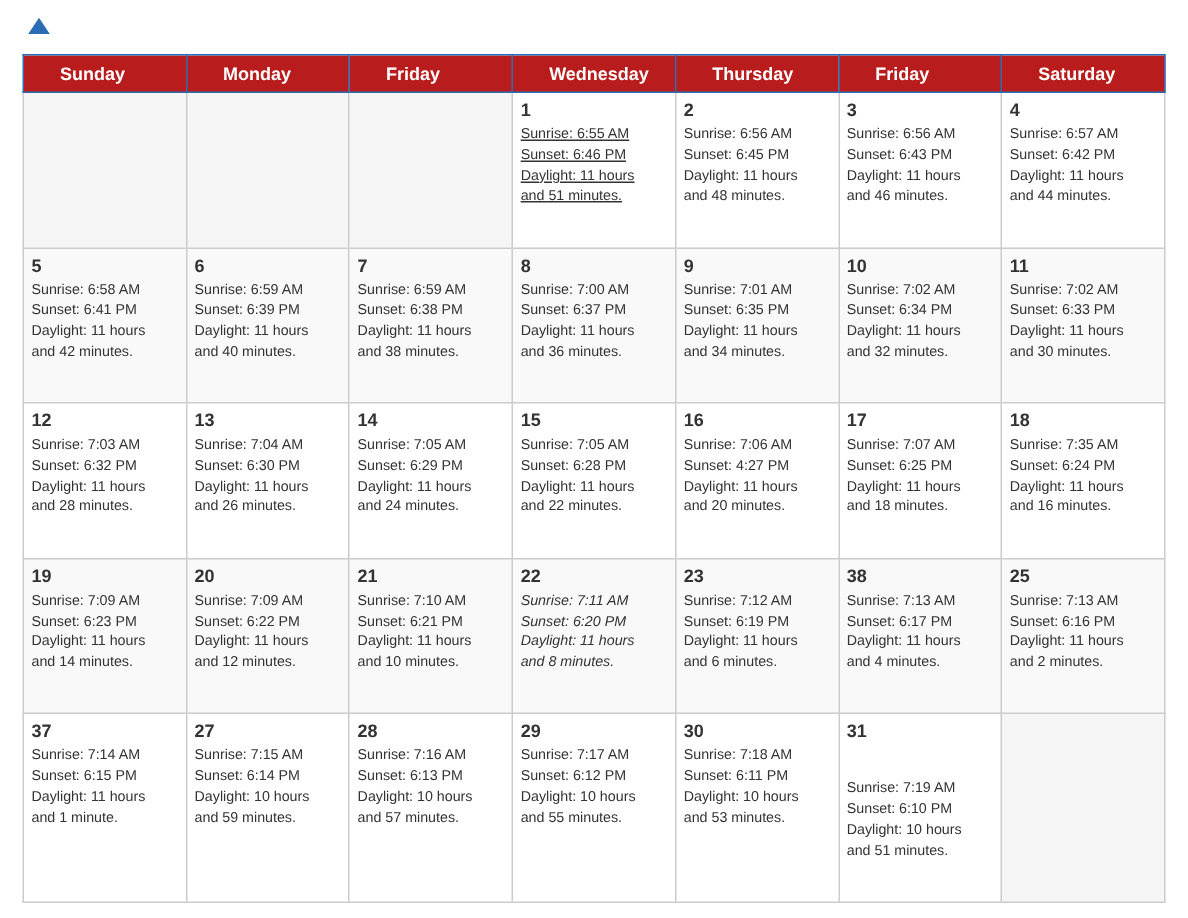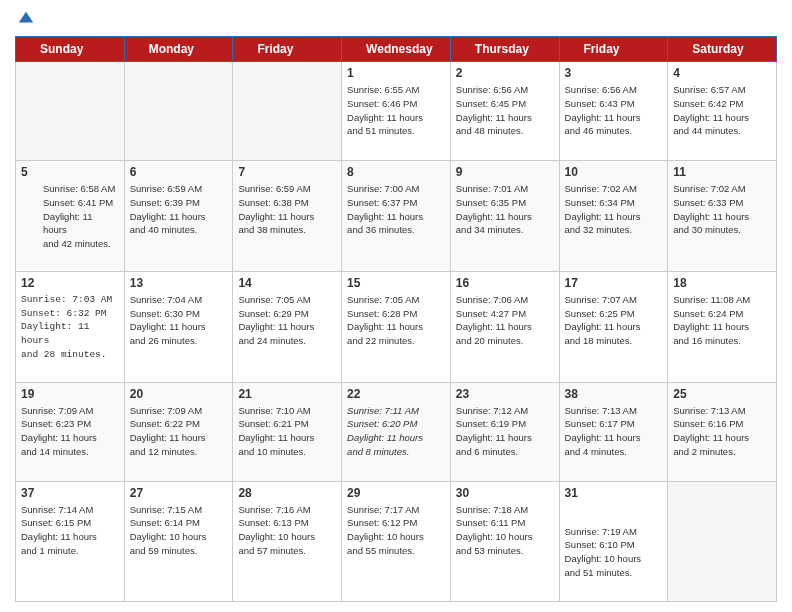--- a/index.html
+++ b/index.html
@@ -135,21 +135,21 @@
           <th>Saturday</th>
         </tr>
     </thead>
     <tbody id="calendar-body">
     <tr>
           <td class="empty"></td>
           <td class="empty"></td>
           <td class="empty"></td>
           <td>
             <span class="day-number">1</span>
-            <div class="day-info" style="white-space: pre-line;">Sunrise: 6:55 AM
+            <div class="day-info" style="white-space: pre-line; text-decoration: underline;">Sunrise: 6:55 AM
 Sunset: 6:46 PM
 Daylight: 11 hours
 and 51 minutes.</div>
           </td>
           <td>
             <span class="day-number">2</span>
             <div class="day-info" style="white-space: pre-line;">Sunrise: 6:56 AM
 Sunset: 6:45 PM
 Daylight: 11 hours
 and 48 minutes.</div>
@@ -165,21 +165,21 @@
             <span class="day-number">4</span>
             <div class="day-info" style="white-space: pre-line;">Sunrise: 6:57 AM
 Sunset: 6:42 PM
 Daylight: 11 hours
 and 44 minutes.</div>
           </td>
         </tr>
         <tr>
           <td>
             <span class="day-number">5</span>
-            <div class="day-info" style="white-space: pre-line; margin-left: 22px;">Sunrise: 6:58 AM
+            <div class="day-info" style="white-space: pre-line;">Sunrise: 6:58 AM
 Sunset: 6:41 PM
 Daylight: 11 hours
 and 42 minutes.</div>
           </td>
           <td>
             <span class="day-number">6</span>
             <div class="day-info" style="white-space: pre-line;">Sunrise: 6:59 AM
 Sunset: 6:39 PM
 Daylight: 11 hours
 and 40 minutes.</div>
@@ -216,21 +216,21 @@
             <span class="day-number">11</span>
             <div class="day-info" style="white-space: pre-line;">Sunrise: 7:02 AM
 Sunset: 6:33 PM
 Daylight: 11 hours
 and 30 minutes.</div>
           </td>
         </tr>
         <tr>
           <td>
             <span class="day-number">12</span>
-            <div class="day-info" style="white-space: pre-line; font-family: Liberation Mono, monospace;">Sunrise: 7:03 AM
+            <div class="day-info" style="white-space: pre-line;">Sunrise: 7:03 AM
 Sunset: 6:32 PM
 Daylight: 11 hours
 and 28 minutes.</div>
           </td>
           <td>
             <span class="day-number">13</span>
             <div class="day-info" style="white-space: pre-line;">Sunrise: 7:04 AM
 Sunset: 6:30 PM
 Daylight: 11 hours
 and 26 minutes.</div>
@@ -258,21 +258,21 @@
           </td>
           <td>
             <span class="day-number">17</span>
             <div class="day-info" style="white-space: pre-line;">Sunrise: 7:07 AM
 Sunset: 6:25 PM
 Daylight: 11 hours
 and 18 minutes.</div>
           </td>
           <td>
             <span class="day-number">18</span>
-            <div class="day-info" style="white-space: pre-line;">Sunrise: 11:08 AM
+            <div class="day-info" style="white-space: pre-line;">Sunrise: 7:35 AM
 Sunset: 6:24 PM
 Daylight: 11 hours
 and 16 minutes.</div>
           </td>
         </tr>
         <tr>
           <td>
             <span class="day-number">19</span>
             <div class="day-info" style="white-space: pre-line;">Sunrise: 7:09 AM
 Sunset: 6:23 PM

